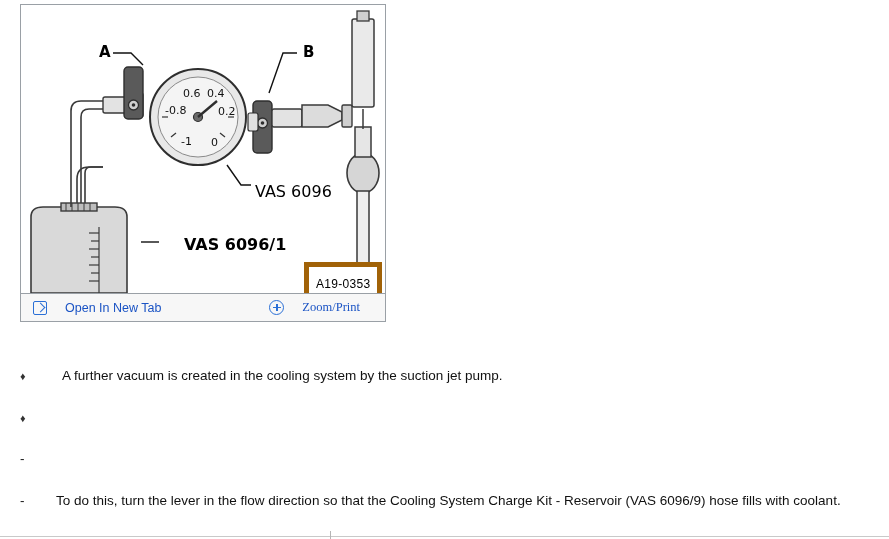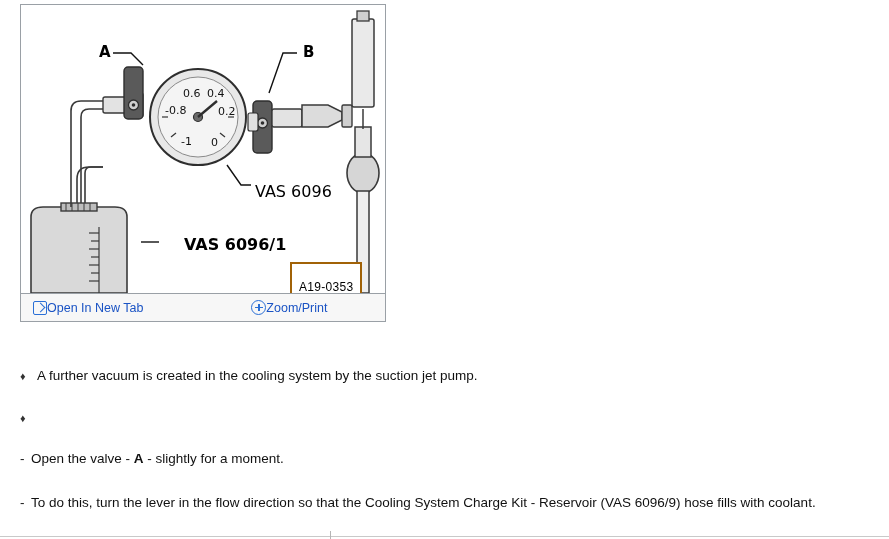--- a/index.html
+++ b/index.html
@@ -44,28 +44,28 @@
     height: 28px;
     border-top: 1px solid #9aa0a6;
     background: #f7f7f7;
     box-sizing: border-box;
     display: flex;
     align-items: center;
   }
   .toolbar-btn {
     display: flex;
     align-items: center;
-    gap: 0;
+    gap: 18px;
     font-size: 12.5px;
     color: #1a53c4;
     cursor: pointer;
     user-select: none;
   }
   #open-new-tab-button { margin-left: 12px; }
-  #zoom-print-button { margin-left: 108px; }
+  #zoom-print-button { margin-left: 108px; font-family: Liberation Serif, serif; }
   .toolbar-btn .label { text-decoration: none; }
 
   .icon-newtab {
     width: 14px; height: 14px;
     border: 1.6px solid #2a6fd6;
     border-radius: 2px;
     position: relative;
     box-sizing: border-box;
     display: inline-block;
   }
@@ -113,21 +113,21 @@
     flex: 0 0 17px;
     font-size: 11px;
     color: #333;
   }
   .dash-marker {
     width: 11px;
     flex: 0 0 11px;
     font-size: 13.5px;
     color: #111;
   }
-  .bullet-text { line-height: 1.25; }
+  .bullet-text { line-height: 1.25; margin-left: 25px; }
   .bullet-text b { font-weight: bold; }
 
   
   #bottom-rule {
     position: absolute;
     left: 0;
     top: 536px;
     width: 889px;
     height: 1px;
     background: #c9c9c9;
@@ -137,26 +137,26 @@
     left: 330px;
     top: 531px;
     width: 1px;
     height: 8px;
     background: #b5b5b5;
   }
 
   
   #figure-code-box {
     position: absolute;
-    left: 269px;
+    left: 283px;
     top: 257px;
-    border: 2px solid #a16207;
+    border: 5px solid #a16207;
     background: #ffffff;
     font-size: 12px;
-    padding: 16px 7px;
+    padding: 10px 7px;
     letter-spacing: .3px;
   }
 </style>
 </head>
 <body>
 
 <div id="figure-panel">
 
   <div id="figure-image">
     <svg width="364" height="288" viewBox="0 0 364 288" xmlns="http://www.w3.org/2000/svg">
@@ -275,21 +275,20 @@
     <span class="bullet-marker">♦</span>
     <span class="bullet-text">A further vacuum is created in the cooling system by the suction jet pump.</span>
   </div>
 
   <div class="bullet-line">
     <span class="bullet-marker">♦</span>
   </div>
 
   <div class="bullet-line">
     <span class="dash-marker">-</span>
-    <span class="bullet-text"><span>Open the valve - </span><b>A</b><span> - slightly for a moment.</span></span>
   </div>
 
   <div class="bullet-line">
     <span class="dash-marker">-</span>
     <span class="bullet-text">To do this, turn the lever in the flow direction so that the Cooling System Charge Kit - Reservoir (VAS 6096/9) hose fills with coolant.</span>
   </div>
 
 </div>
 
 <div id="bottom-rule"></div>

